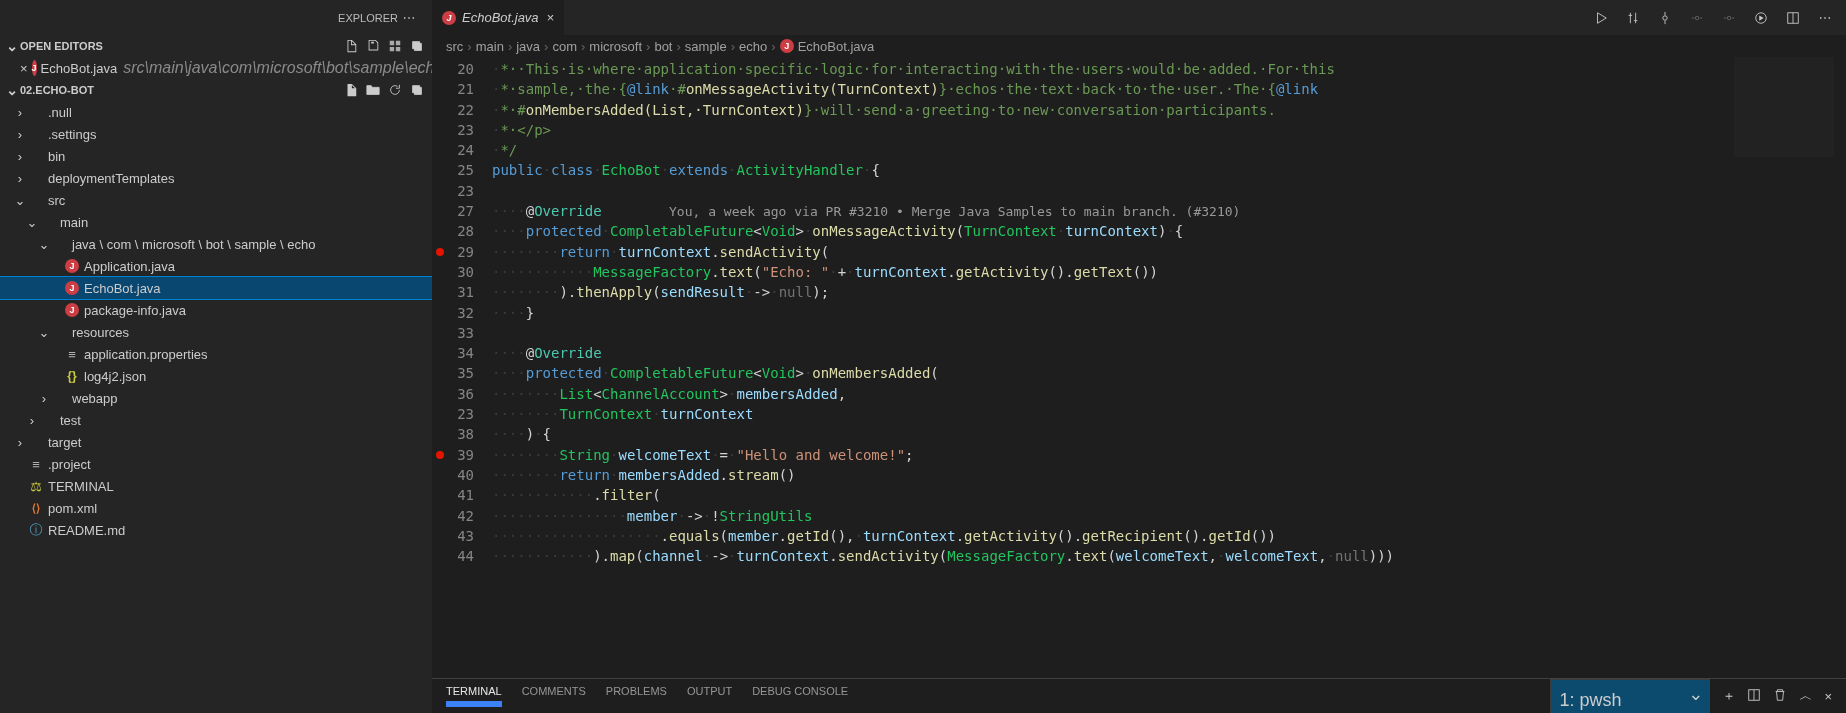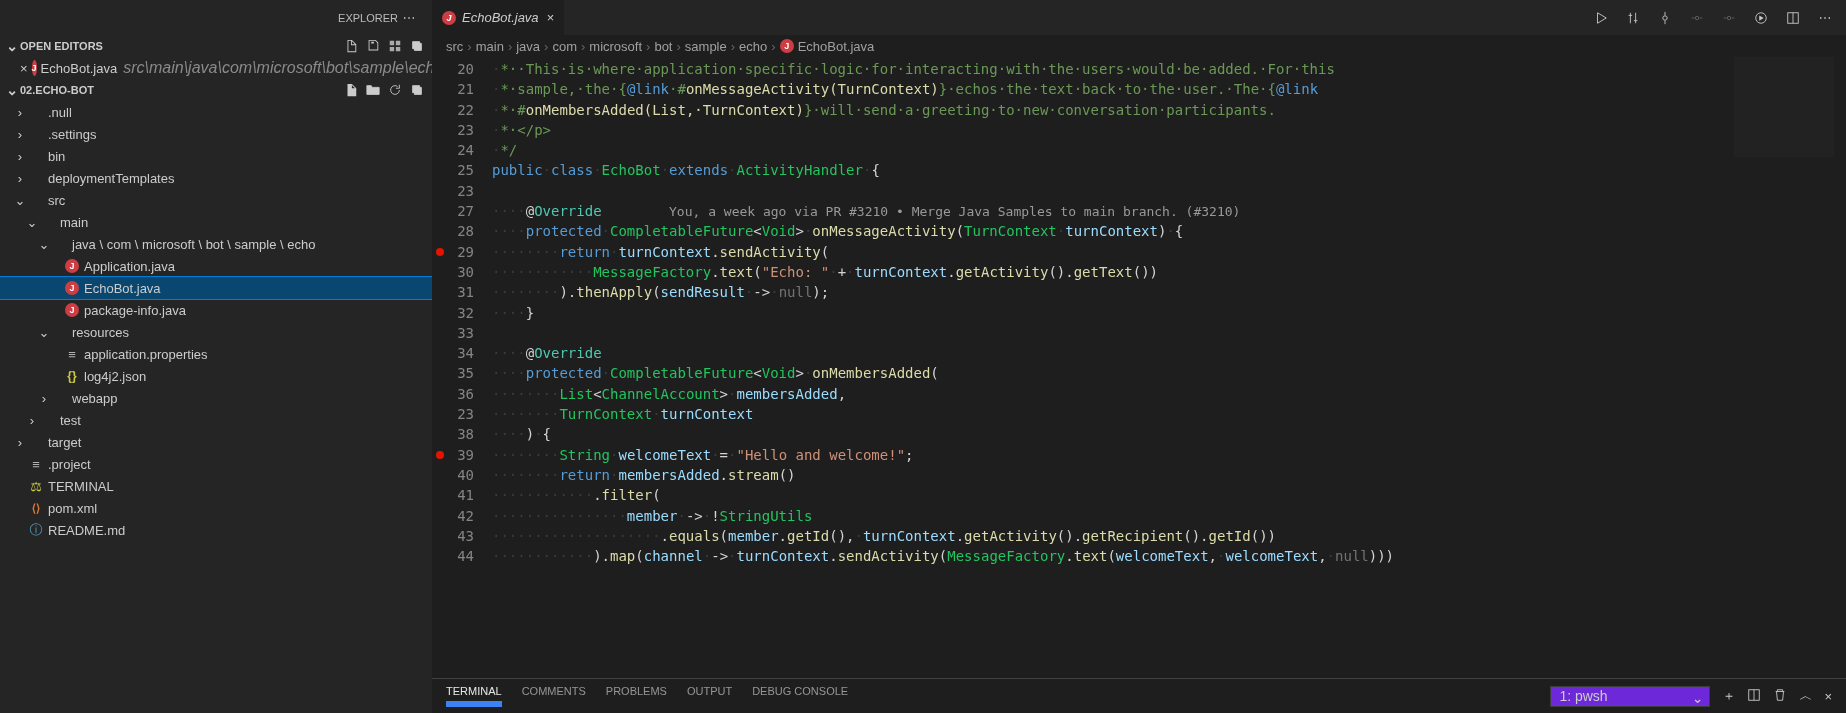--- a/index.html
+++ b/index.html
@@ -50,21 +50,21 @@
 .c-annot { color: #4ec9b0; }
 .c-punct { color: #d4d4d4; }
 .c-param { color: #9cdcfe; }
 .c-const { color: #737373; margin-top: 48px; }
 .c-codelens { color: #999; font-size: 13px; }
 .panel { height: 35px; border-top: 1px solid #414141; display: flex; align-items: center; padding: 0 14px; background: #1e1e1e; }
 .panel-tabs { display: flex; gap: 20px; }
 .panel-tab { font-size: 11px; color: #969696; cursor: pointer; padding-bottom: 4px; }
 .panel-tab.active { color: #e7e7e7; border-bottom: 6px solid #3b82f6; }
 .panel-right { margin-left: auto; display: flex; align-items: center; gap: 12px; }
-.panel-select { background: #6d28d9; border: 1px solid #3c3c3c; color: #cccccc; padding: 1px 22px 2px 8px; font-size: 14px; min-width: 160px; position: relative; }
+.panel-select { background: #0c4a6e; border: 1px solid #3c3c3c; color: #cccccc; padding: 10px 22px 2px 8px; font-size: 18px; min-width: 160px; position: relative; }
 .panel-select .chev { position: absolute; right: 6px; top: 3px; }
 .panel-icon { color: #cccccc; cursor: pointer; }
 .java-circle { width: 14px; height: 14px; background: #cc3e44; border-radius: 50%; display: inline-flex; align-items: center; justify-content: center; color: #fff; font-size: 9px; font-weight: bold; }
 .xml-icon { color: #e37933; font-size: 11px; font-weight: bold; }
 .info-icon { color: #519aba; }
 .json-braces { color: #cbcb41; font-weight: bold; font-size: 12px; }
 .props-icon { color: #b1b1b1; }
 .lic-icon { color: #cbcb41; }
 </style>
 </head>

